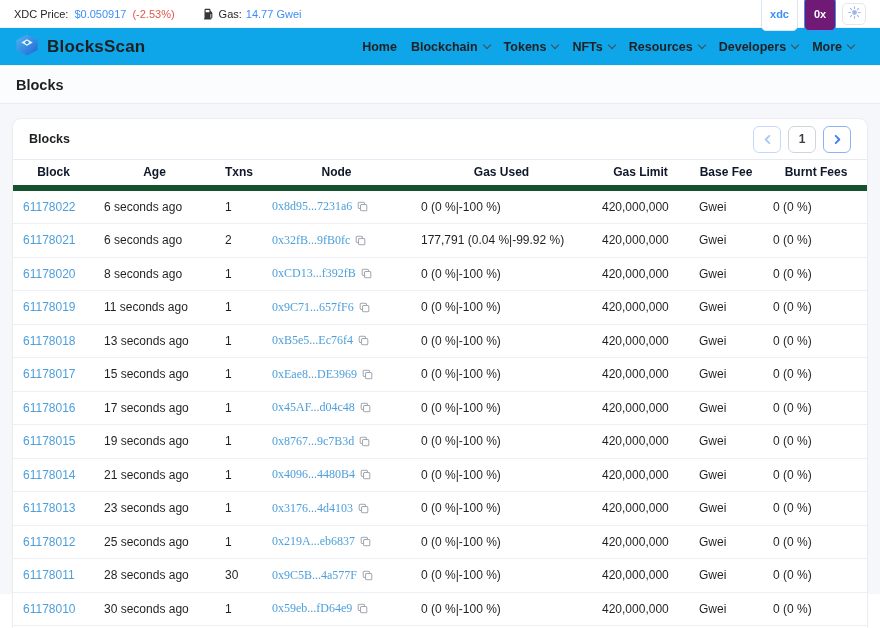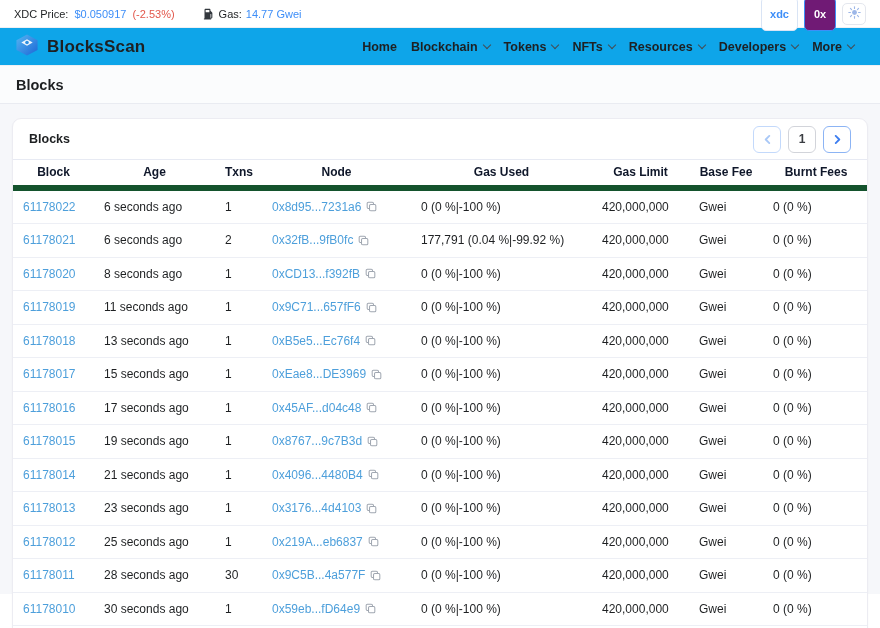--- a/index.html
+++ b/index.html
@@ -54,21 +54,21 @@
   
   table { width:100%; border-collapse:collapse; table-layout:fixed; font-size:12px; }
   col.c-block{width:81px;} col.c-age{width:121px;} col.c-txns{width:47px;}
   col.c-node{width:149px;} col.c-gused{width:181px;} col.c-glimit{width:97px;}
   col.c-bfee{width:74px;} col.c-burnt{width:106px;}
   th { text-align:center; font-size:12px; font-weight:700; color:#0f172a;
     height:28px; padding:0 10px; border-top:1px solid #e7eaf3; border-bottom:6px solid #14532d; }
   td { height:32.5px; padding:0 10px; border-bottom:1px solid #edeff5; color:#1e2022;
     white-space:nowrap; overflow:hidden; }
   .link { color:#4d9fdb; text-decoration:none; cursor:pointer; }
-  .node-cell { display:flex; align-items:center; gap:5px; height:32.5px; }
+  .node-cell { display:flex; align-items:center; gap:5px; height:32.5px;font-family:Liberation Serif, serif; }
   .copy-icon { display:inline-flex; cursor:pointer; flex:none; }
 </style>
 </head>
 <body>
 
 <div class="topbar">
   <div class="topbar-left">
     <span>XDC Price:</span>
     <span class="tb-blue">$0.050917</span>
     <span class="tb-red">(-2.53%)</span>

